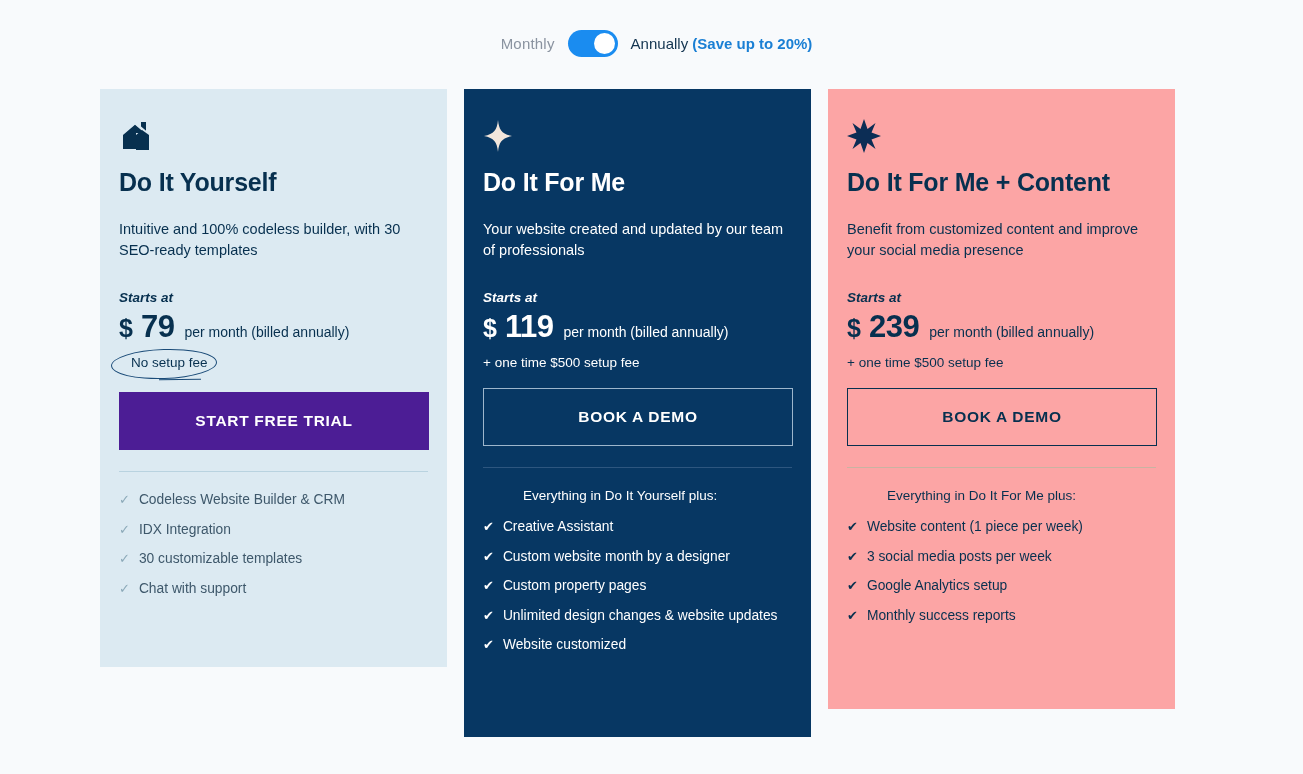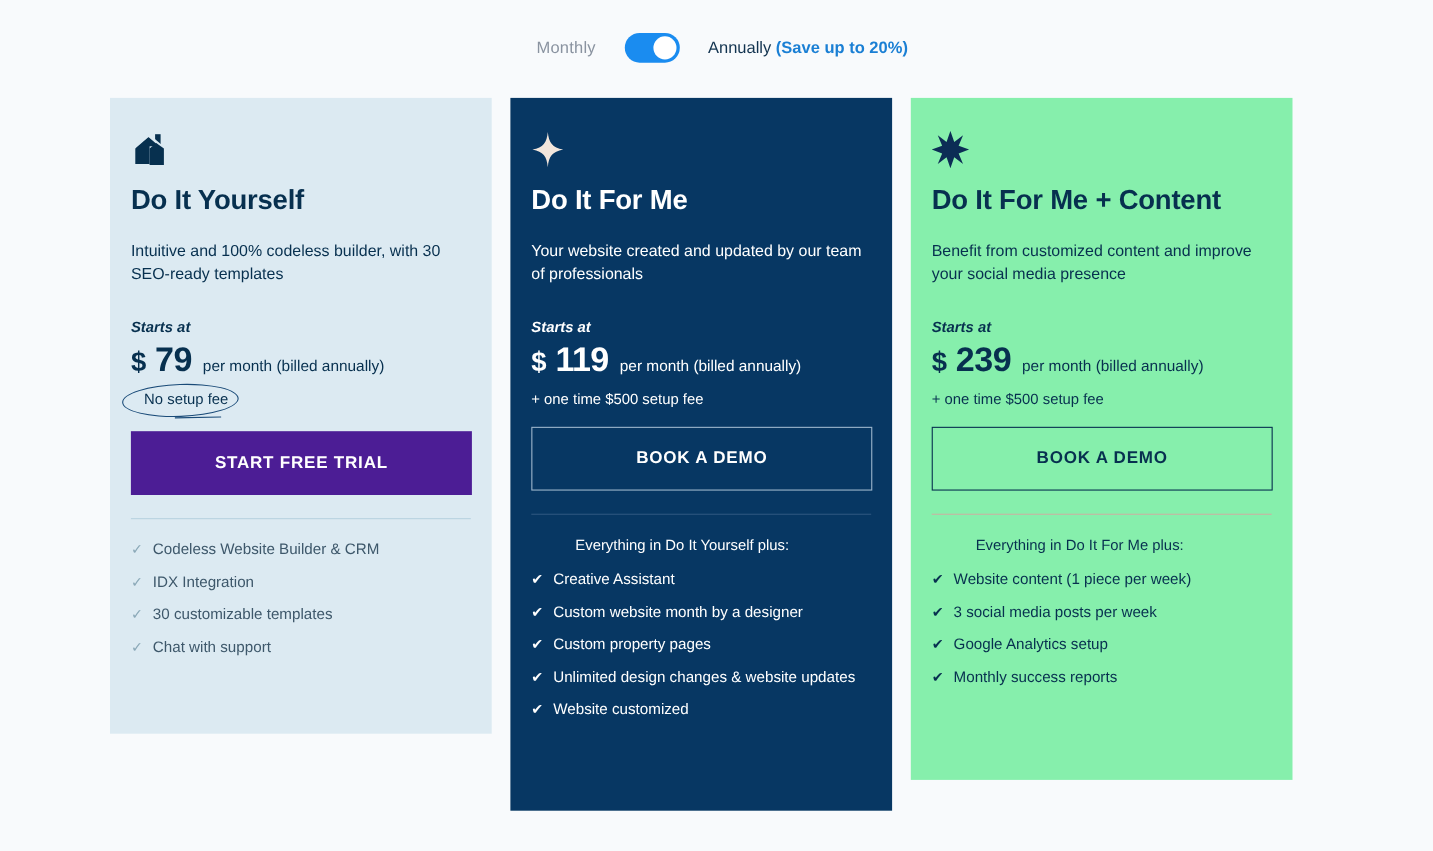--- a/index.html
+++ b/index.html
@@ -8,21 +8,21 @@
     width: 1303px; height: 774px;
     background: #f7fafc;
     font-family: "Liberation Sans", sans-serif;
     overflow: hidden;
   }
   .page { position: relative; width: 1303px; height: 774px; background: #f8fafc; }
 
   
   .toggle-row {
     position: absolute; top: 30px; left: 0; width: 100%;
-    display: flex; align-items: center; justify-content: center; gap: 26px; padding-left: 10px;
+    display: flex; align-items: center; justify-content: center; gap: 13px; padding-left: 10px;
   }
   .toggle-label-left {
     font-size: 15px; color: #8a93a0; letter-spacing: .2px;
   }
   .toggle-label-right {
     font-size: 15px; color: #12334f;
   }
   .toggle-link { color: #1a7fd4; font-weight: bold; }
   .switch {
     width: 50px; height: 27px; border-radius: 14px;
@@ -45,21 +45,21 @@
     background: #dceaf2;
   }
   
   .card-difm {
     left: 464px; top: 0; width: 347px; height: 648px;
     background: #073763;
   }
   
   .card-content {
     left: 828px; top: 0; width: 347px; height: 620px;
-    background: #86efac;
+    background: #fca5a5;
   }
 
   .card-body { padding: 30px 19px 0 19px; }
   .card-icon { height: 40px; margin-bottom: 10px; }
 
   .card-title {
     font-size: 25px; font-weight: bold; line-height: 1.1;
     margin: 0 0 22px 0; letter-spacing: -.2px;
   }
   .card-title .plus { font-weight: bold; }

